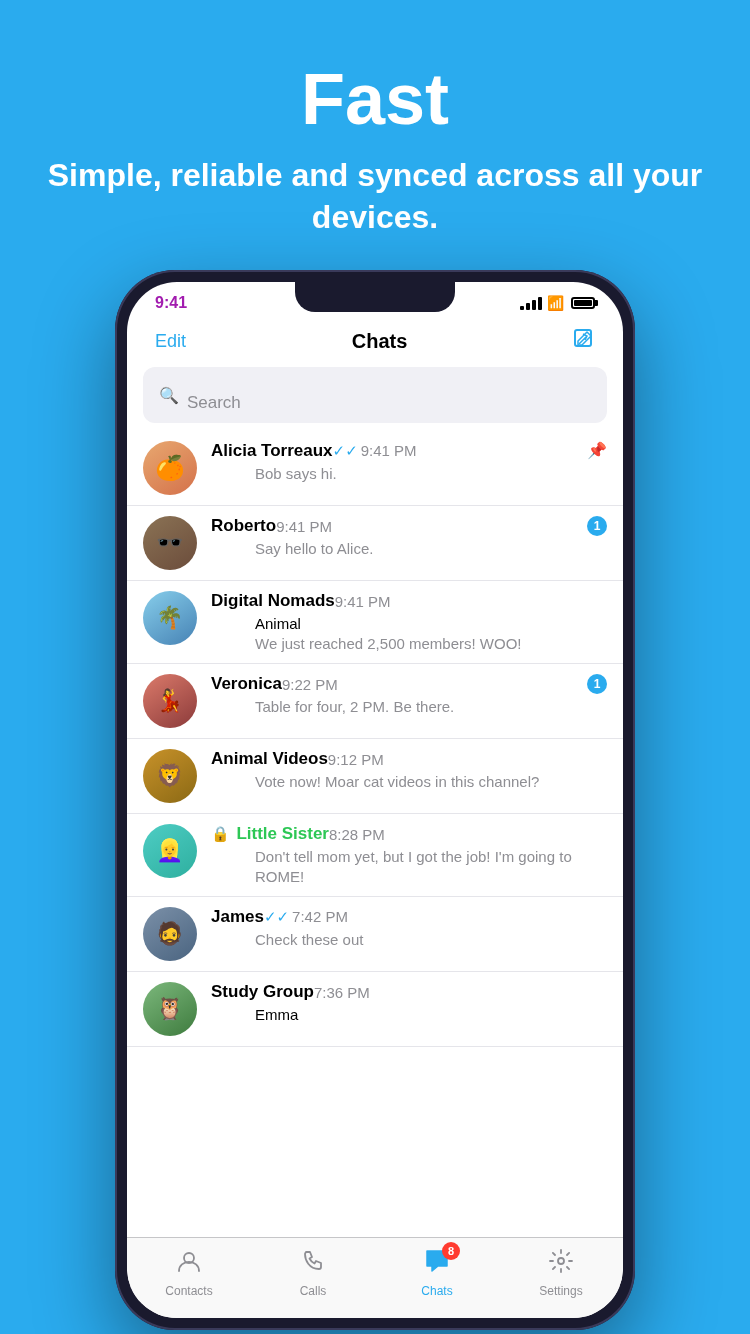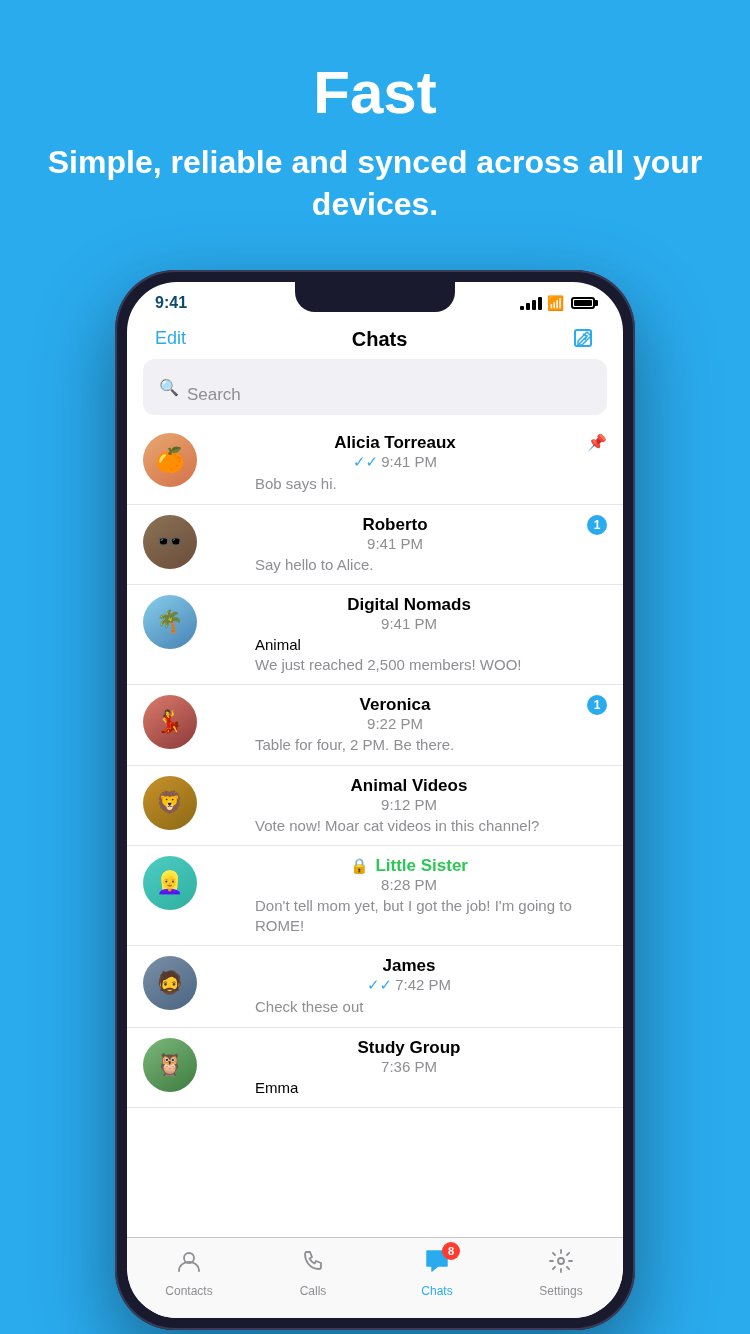--- a/index.html
+++ b/index.html
@@ -11,21 +11,21 @@
       overflow: hidden;
       position: relative;
     }
 
     .hero-section {
       text-align: center;
       padding: 60px 40px 30px;
       color: white;
     }
     .hero-title {
-      font-size: 60px;
+      font-size: 72px;
       font-weight: 900;
       color: white;
       line-height: 1.1;
       margin-bottom: 16px;
     }
     .hero-subtitle {
       font-size: 32px;
       font-weight: 600;
       color: white;
       line-height: 1.3;
@@ -73,21 +73,21 @@
     }
 
     
     .status-bar {
       display: flex;
       justify-content: space-between;
       align-items: center;
       padding: 12px 28px 8px;
       font-size: 15px;
       font-weight: 600;
-      color: #0c4a6e;
+      color: #a21caf;
     }
     .status-time { font-weight: 700; font-size: 16px; }
     .status-icons { display: flex; align-items: center; gap: 6px; }
     .signal-bars { display: flex; align-items: flex-end; gap: 2px; }
     .signal-bars span {
       display: inline-block;
       background: #000;
       width: 4px;
       border-radius: 1px;
     }
@@ -117,21 +117,22 @@
       bottom: 1px;
       right: 1px;
       background: #000;
       border-radius: 1px;
     }
 
     
     .nav-bar {
       display: flex;
       justify-content: space-between;
-      padding: 8px 28px 4px;
+      align-items: center;
+      padding: 8px 28px 12px;
       gap: 36px;
     }
     .nav-edit {
       color: #2AABEE;
       font-size: 18px;
       font-weight: 400;
     }
     .nav-title {
       font-size: 20px;
       font-weight: 700;
@@ -176,21 +177,21 @@
       overflow: hidden;
       display: flex;
       align-items: center;
       justify-content: center;
       font-size: 22px;
       font-weight: bold;
       color: white;
     }
 
     .chat-content { flex: 1; min-width: 0; }
-    .chat-header { display: flex; justify-content: space-between; align-items: center; margin-bottom: 3px; flex-direction: column; }
+    .chat-header { display: flex; justify-content: flex-start; align-items: center; margin-bottom: 3px; }
     .chat-name { font-size: 17px; font-weight: 600; color: #000; }
     .chat-name.green { color: #2dc755; }
     .chat-time { font-size: 15px; color: #8e8e93; white-space: nowrap; }
     .double-check { color: #2AABEE; margin-right: 3px; }
     .chat-preview { font-size: 15px; color: #8e8e93; line-height: 1.3; margin-left: 44px; }
     .chat-preview .sender { color: #000; }
 
     .chat-meta {
       display: flex;
       flex-direction: column;

